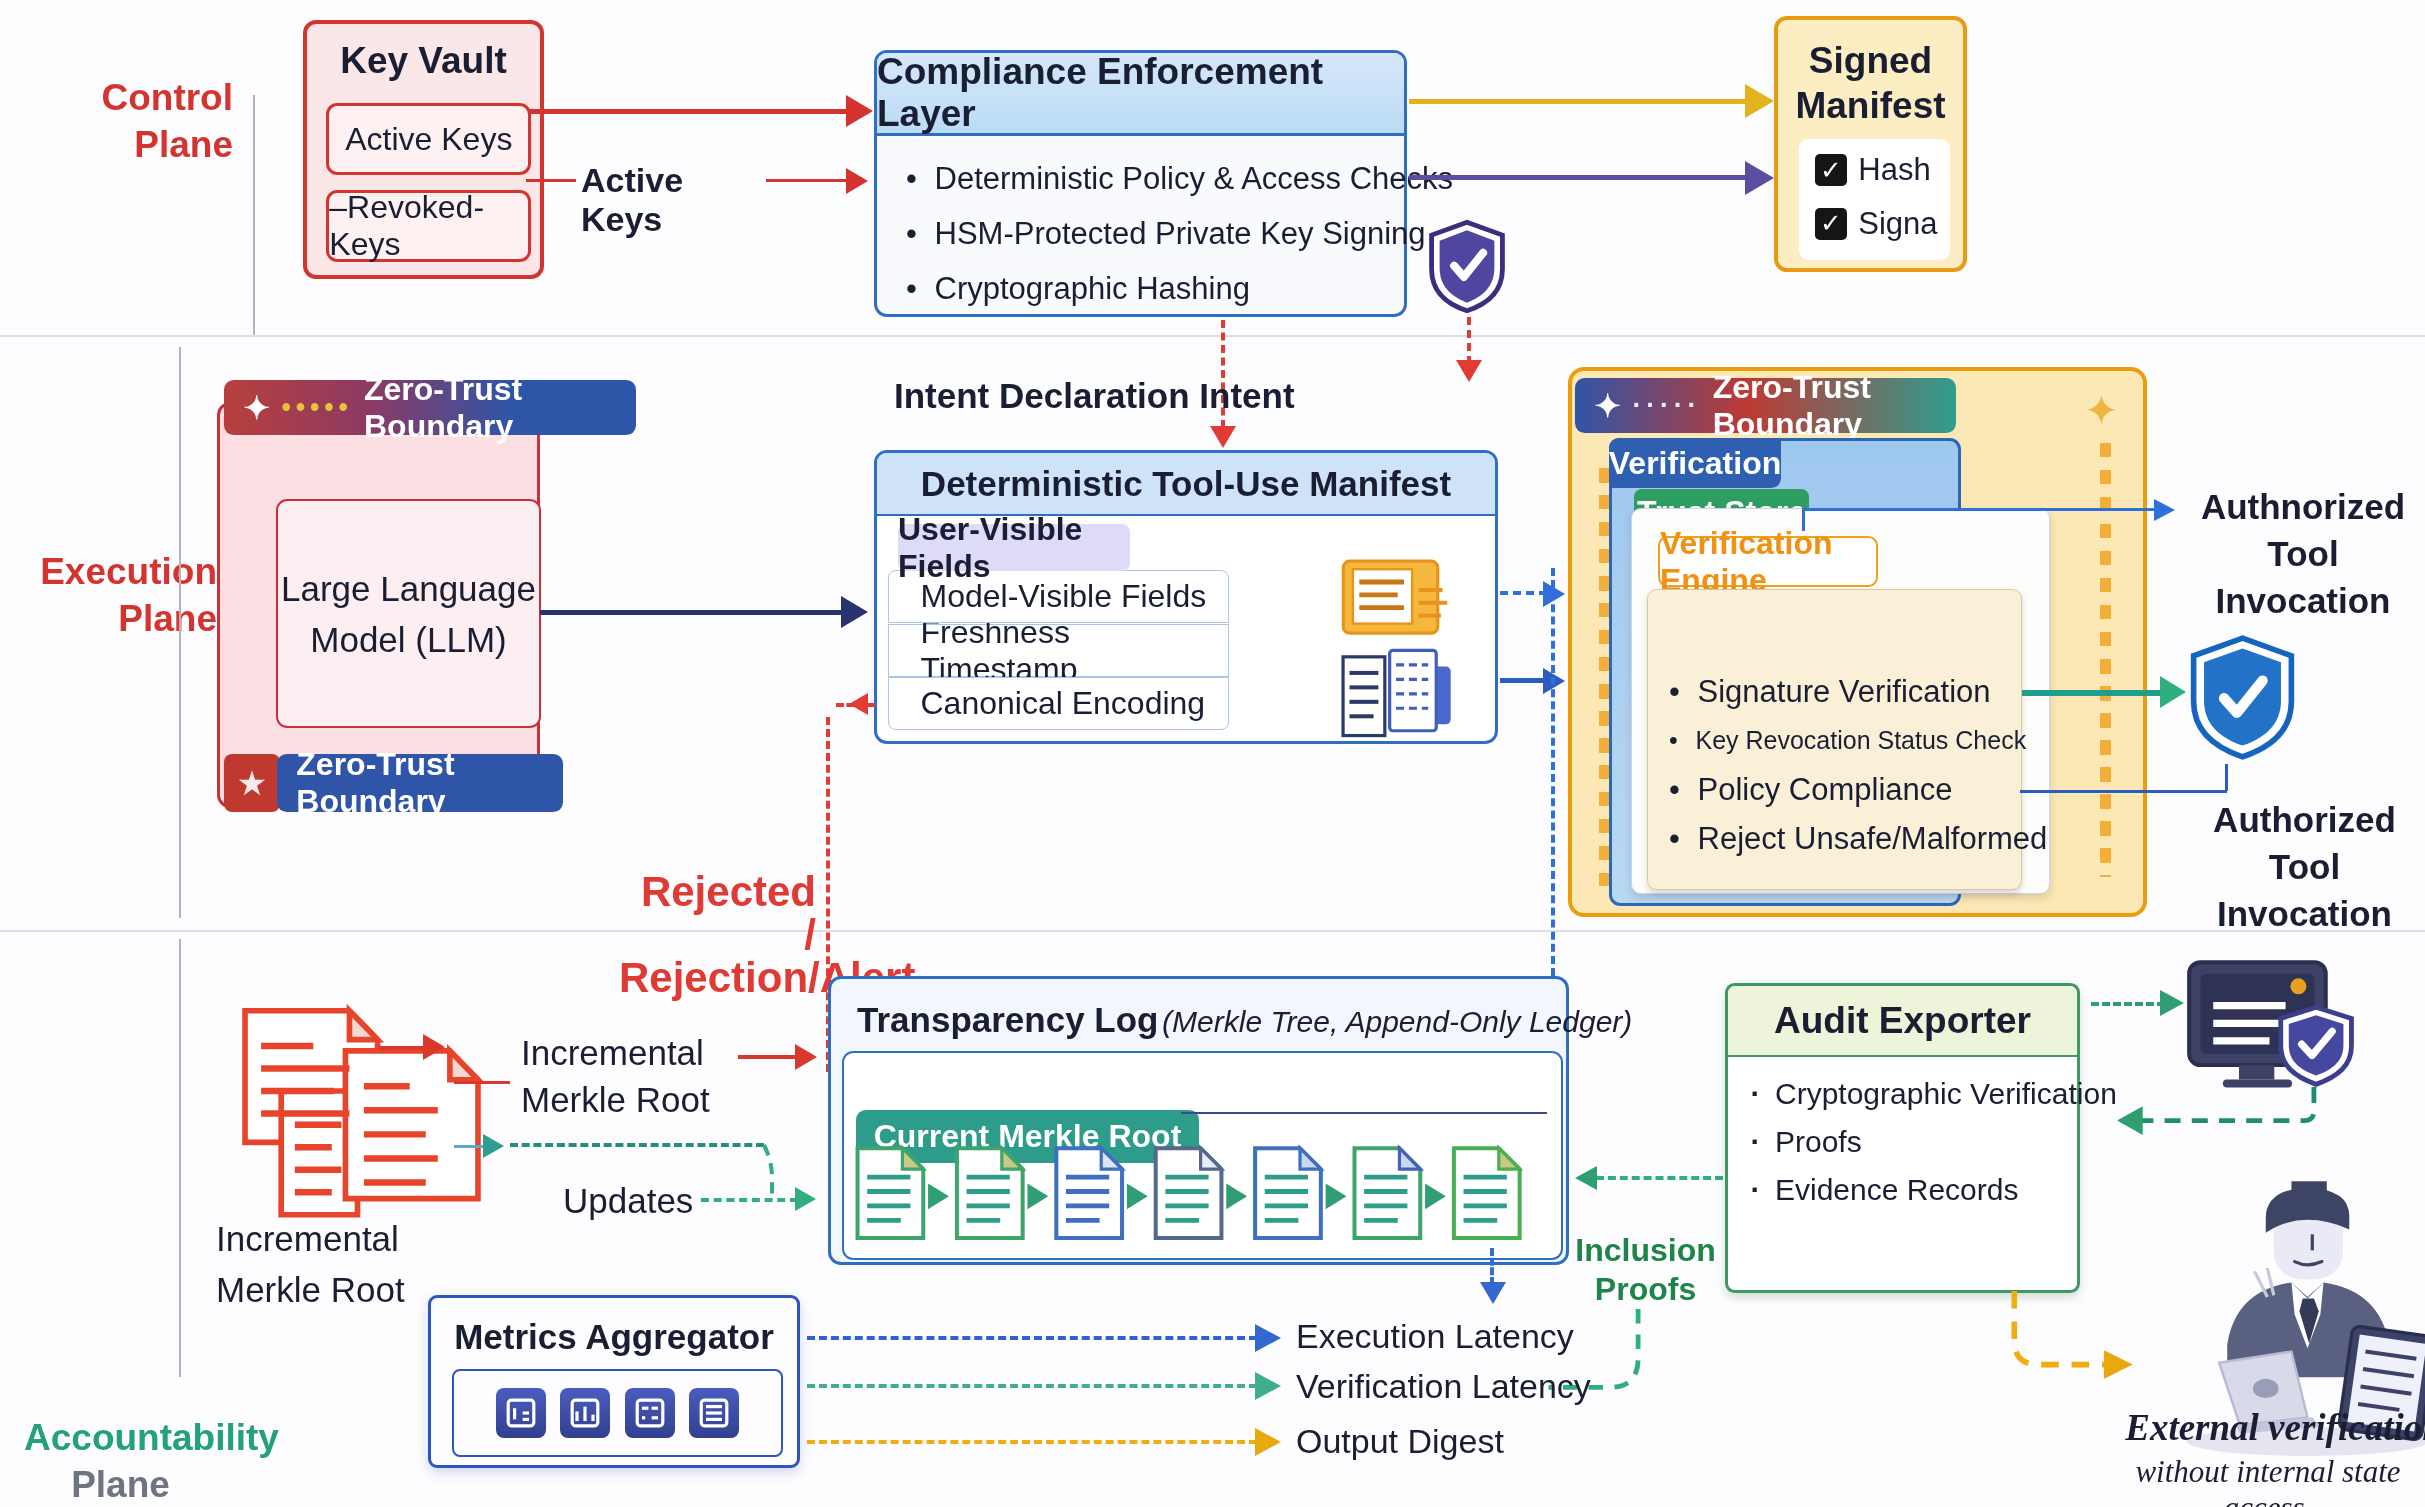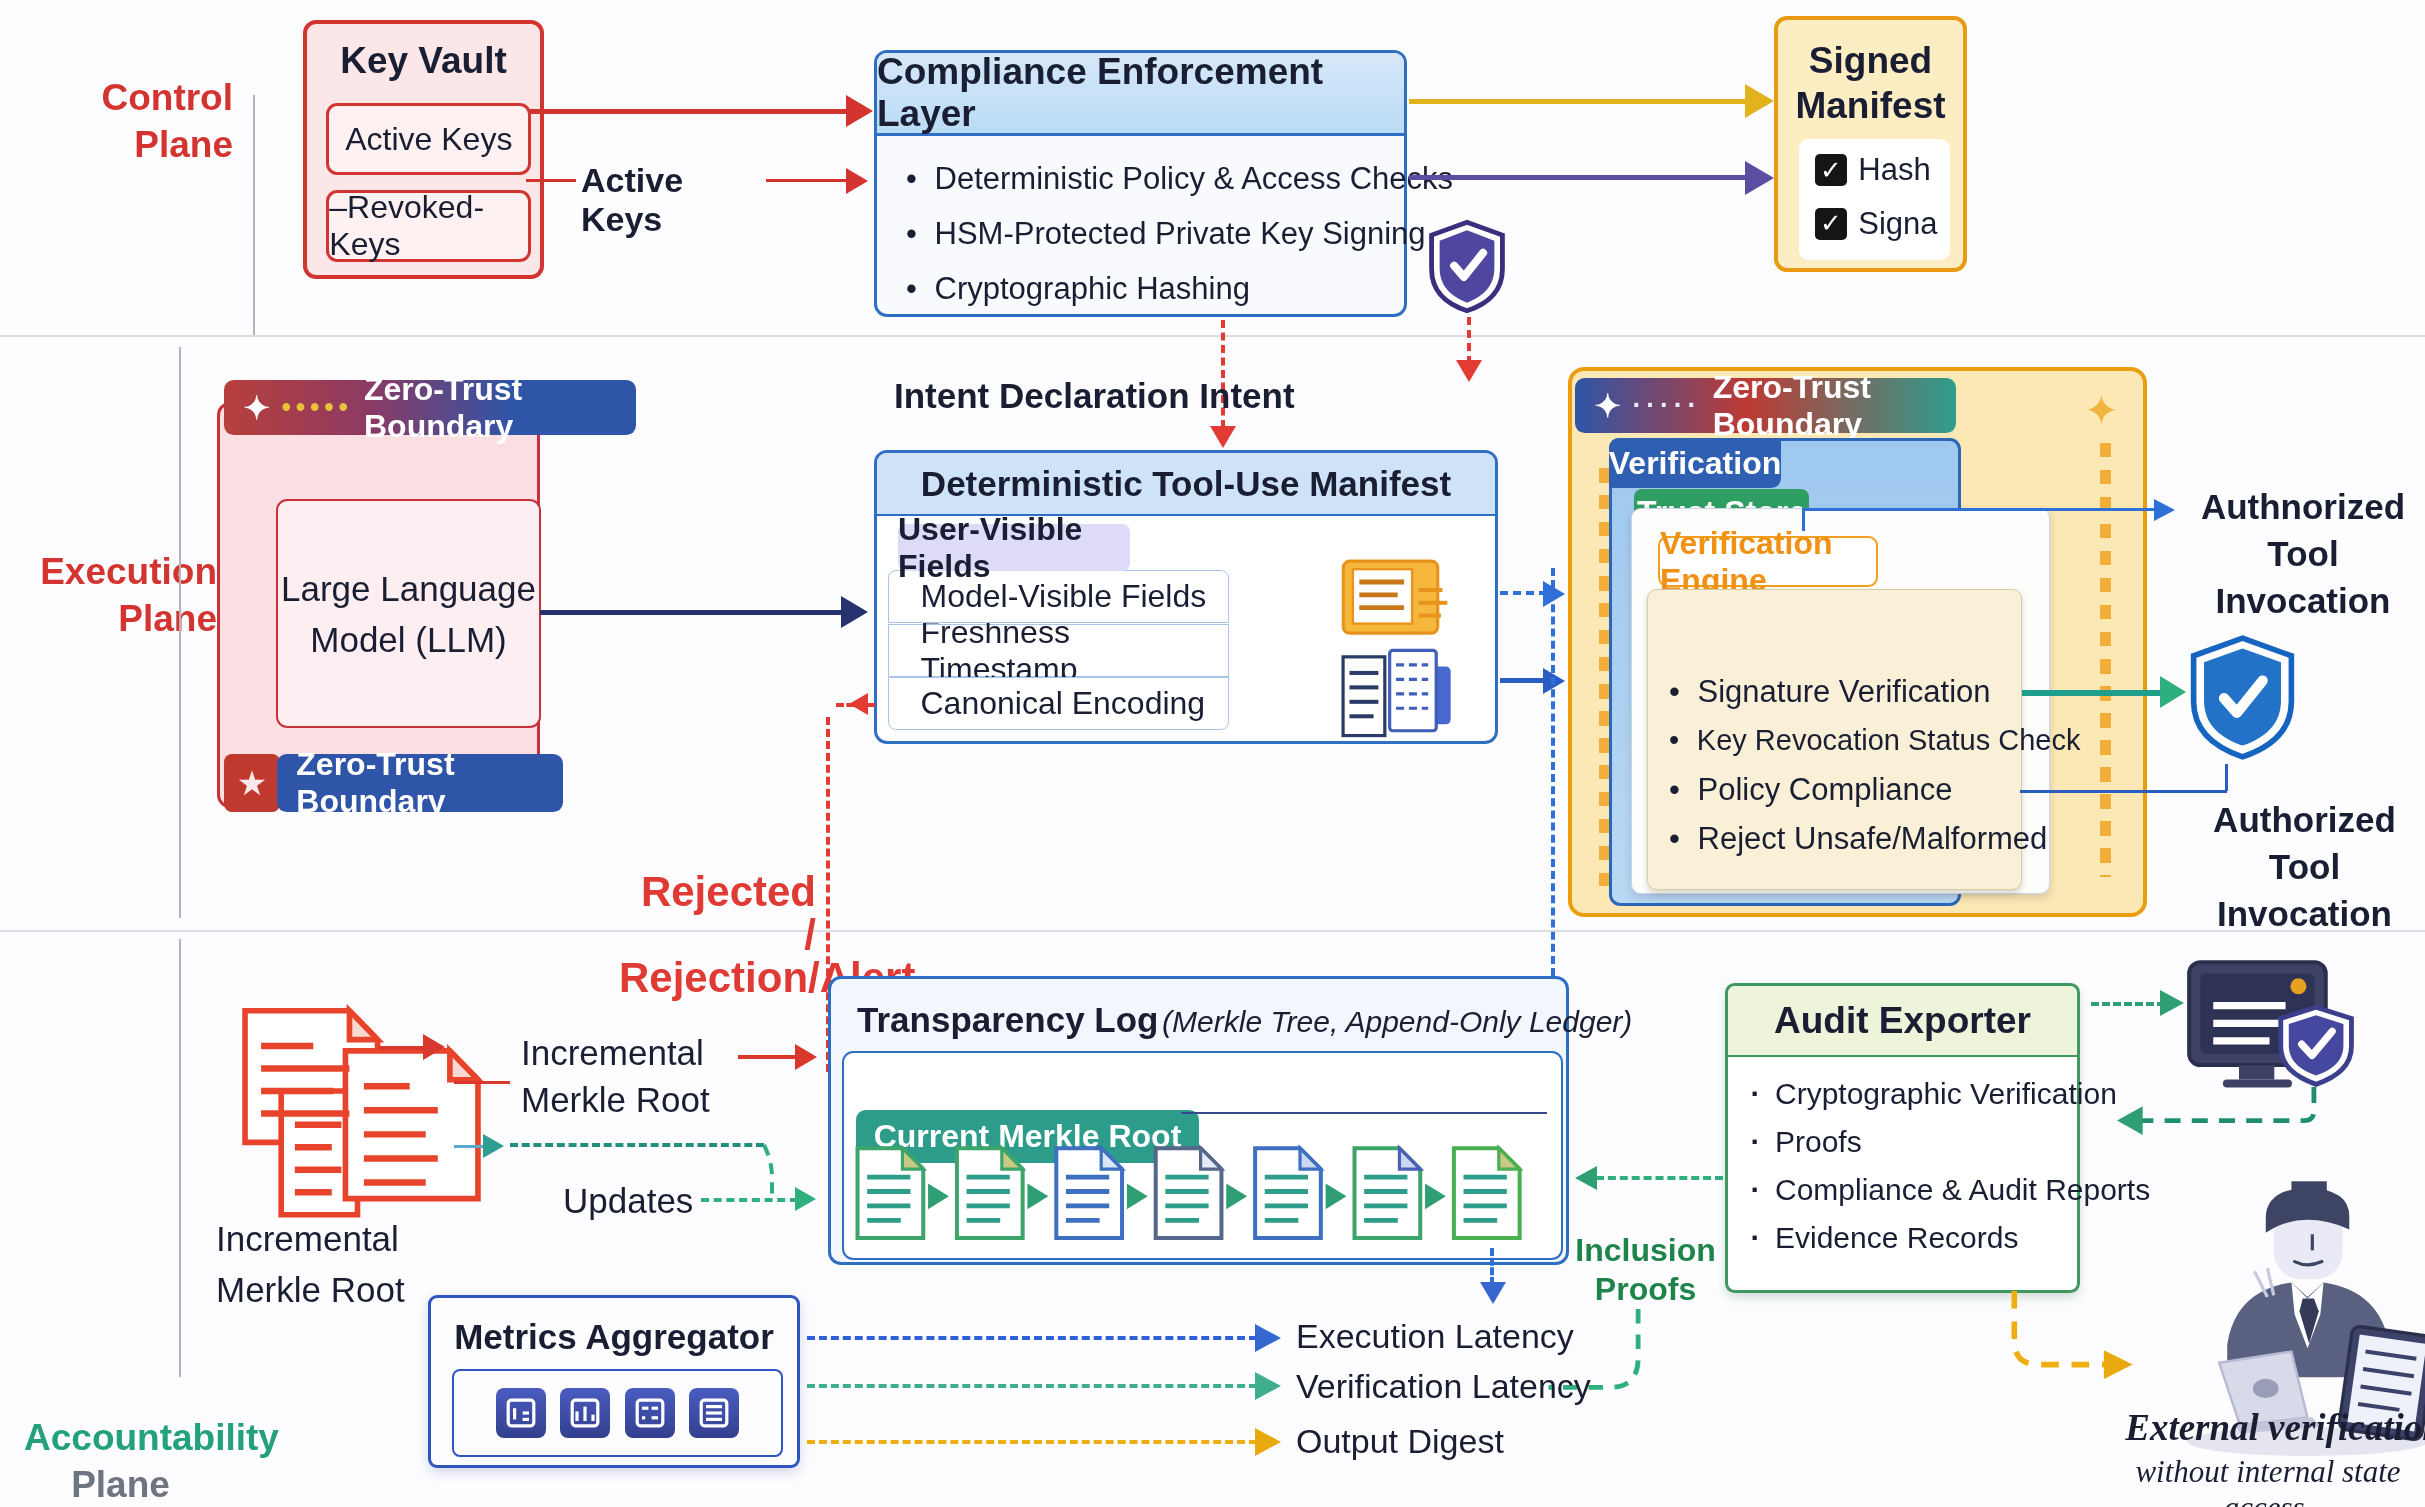--- a/index.html
+++ b/index.html
@@ -251,21 +251,21 @@
   <div class="chip" style="left:1634px;top:489px;width:175px;height:47px;background:#2f9e63;color:#fff;font-size:32px;font-weight:bold;">
     <span>Trust Store</span>
   </div>
   <div class="whitepanel" style="left:1631px;top:508px;width:417px;height:384px;"></div>
   <div class="chip" style="left:1658px;top:536px;width:220px;height:51px;background:#fff;border:2.4px solid #f0a01c;border-radius:9.7px;color:#f09113;font-size:32px;font-weight:bold;">
     <span>Verification Engine</span>
   </div>
   <div class="cream" style="left:1647px;top:589px;width:373px;height:299px;">
     <ul class="blist" style="margin:77px 0 0 21px;">
       <li style="font-size:31px;line-height:49px;">Signature Verification</li>
-      <li style="font-size:29px;line-height:49px;">Key Revocation Status Check</li>
+      <li style="font-size:25px;line-height:49px;">Key Revocation Status Check</li>
       <li style="font-size:31px;line-height:49px;">Policy Compliance</li>
       <li style="font-size:31px;line-height:49px;">Reject Unsafe/Malformed</li>
     </ul>
   </div>
 
   <div class="abs" style="left:1802px;top:508px;width:3.2px;height:22.5px;background:var(--dash-blue);"></div>
   <div class="abs" style="left:1802px;top:508px;width:357px;height:3.2px;background:var(--dash-blue);"></div>
   <div class="tri" style="left:2154px;top:499px;border-top:11.3px solid transparent;border-bottom:11.3px solid transparent;border-left:21px solid var(--dash-blue);"></div>
   <div class="abs bold ctr" style="left:2181px;top:483px;width:244px;font-size:35px;line-height:47px;">
     <div>Authnorized</div>
@@ -455,21 +455,20 @@
     <path d="M112 0 V62 Q112 98 76 98 L0 98" fill="none" stroke="#2fae7e" stroke-width="6" stroke-dasharray="18 14"></path>
   </svg>
 
   <div class="panel audit" style="left:1725px;top:983px;width:355px;height:310px;border-radius:9.7px;">
     <div class="audit-head">
       <span>Audit Exporter</span>
     </div>
     <ul class="blist small abs" style="left:22.5px;top:84px;">
       <li>Cryptographic Verification</li>
       <li>Proofs</li>
-      <li>Compliance &amp; Audit Reports</li>
       <li>Evidence Records</li>
     </ul>
   </div>
 
   <div class="dash-h" style="left:2091px;top:1002px;width:74px;border-color:#2f9e73;border-top-width:4px;"></div>
   <div class="tri" style="left:2160px;top:990px;border-top:13.7px solid transparent;border-bottom:13.7px solid transparent;border-left:24px solid #2f9e73;"></div>
 
   <svg style="left:2181px;top:959px;" width="177" height="135" viewBox="0 0 220 168">
     <rect x="10" y="4" width="170" height="128" rx="14" fill="#3d4166" stroke="#2b2e4d" stroke-width="5"></rect>
     <rect x="24" y="18" width="142" height="100" rx="8" fill="#2e3254"></rect>

